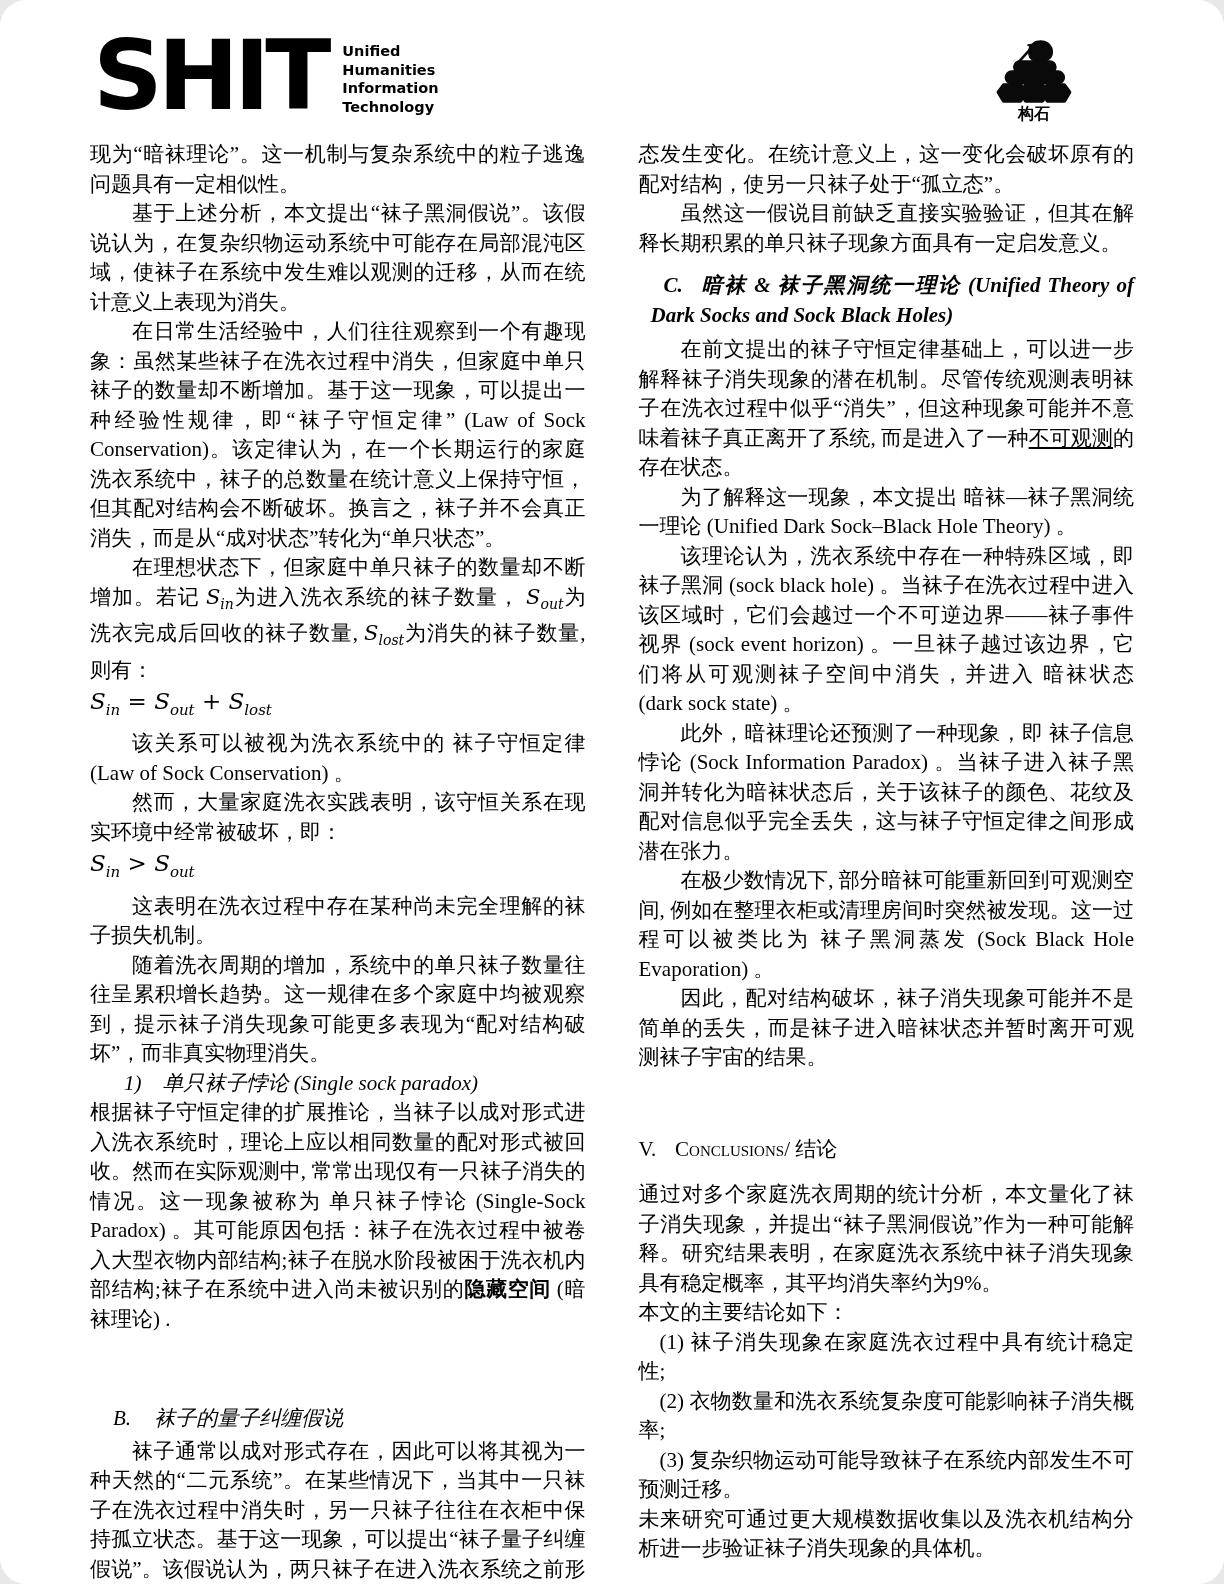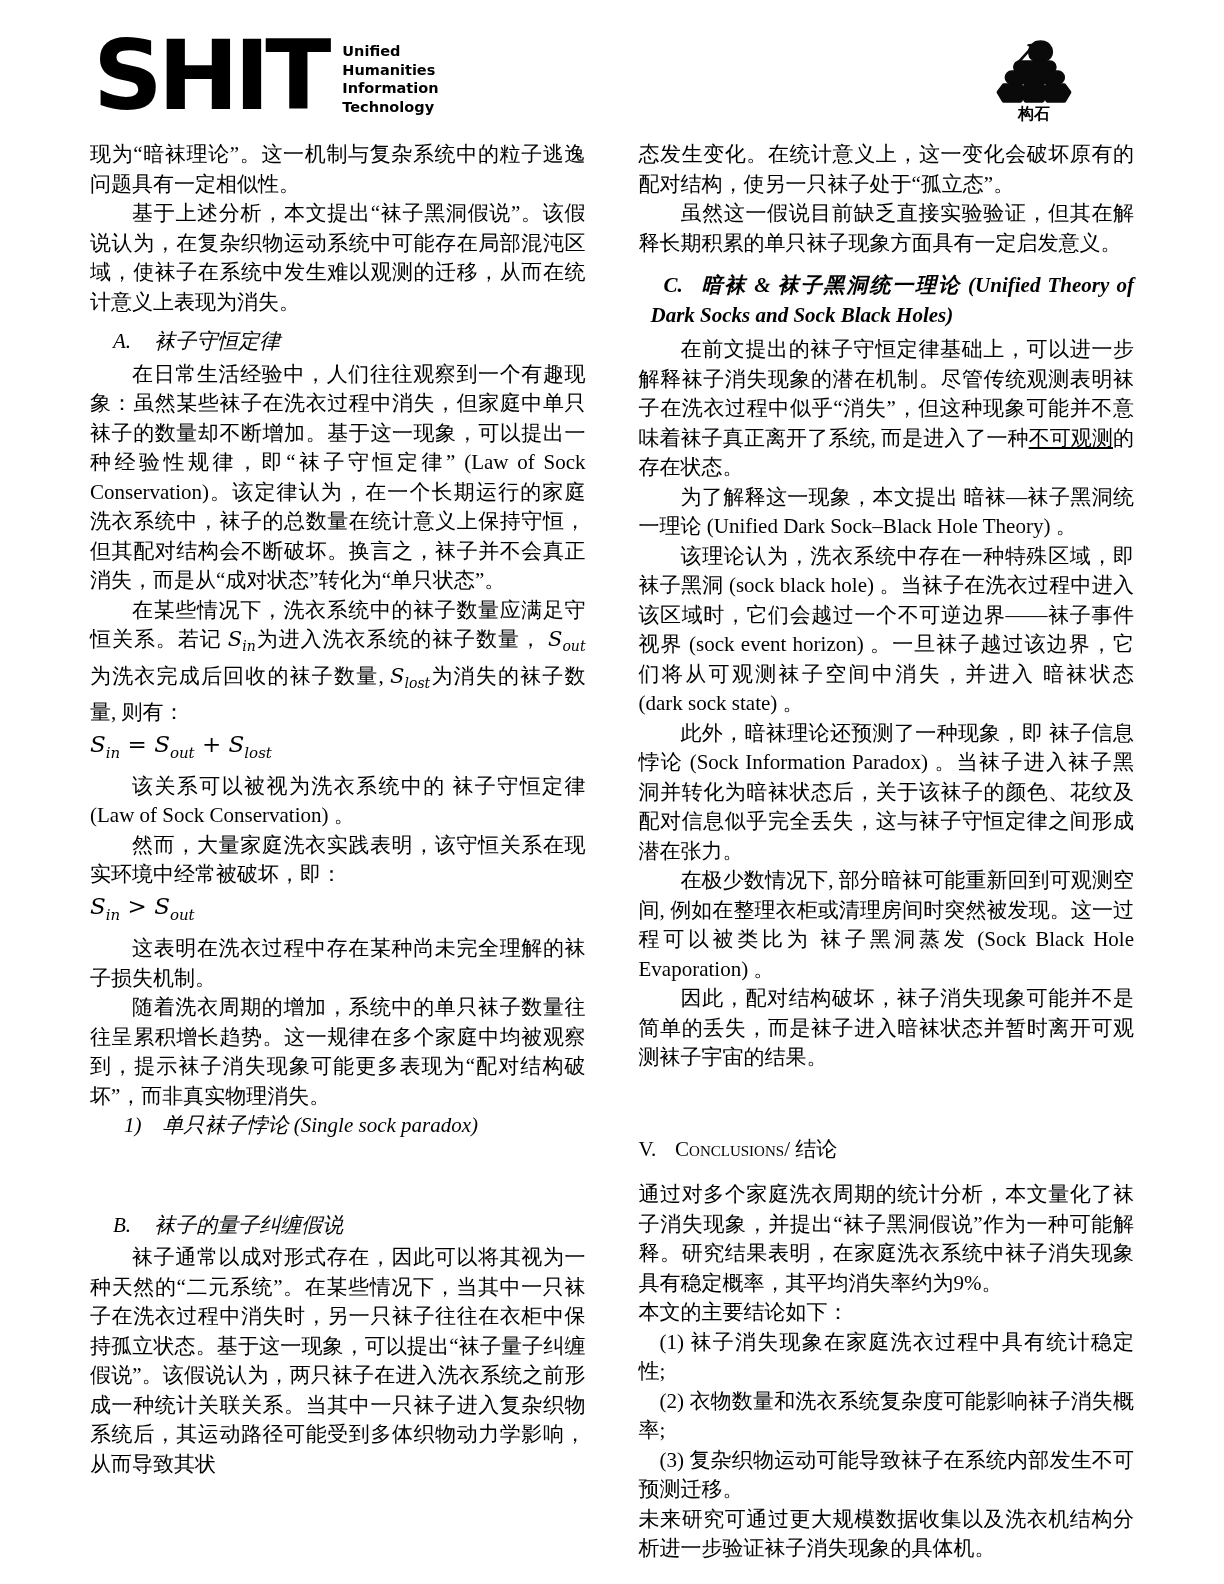--- a/index.html
+++ b/index.html
@@ -1,20 +1,20 @@
 <!DOCTYPE html>
 <html><head>
 <meta charset="utf-8">
 <style>
   html,body{margin:0;padding:0;background:#e8e8e8;}
   .page{
     width:1224px;height:1584px;background:#ffffff;margin:0 auto;
     position:relative;overflow:hidden;color:#000;
     font-family:"Liberation Serif","DejaVu Serif",serif;
-    font-size:21px;line-height:29.5px;
+    font-size:21px;line-height:29.5px;border-radius:26px;
   }
   
   .header{position:absolute;top:34px;left:0;width:1224px;height:96px;}
   .brand{position:absolute;left:93px;top:0;display:flex;align-items:flex-start;}
   .brand-word{
     font-family:"DejaVu Sans","Liberation Sans",sans-serif;
     font-weight:900;font-size:97px;line-height:84px;letter-spacing:-5px;
   }
   .brand-sub{
     margin-left:16px;margin-top:8px;
@@ -102,38 +102,38 @@
       <div class="cairn-label">构石</div>
     </div>
   </div>
 
   <div class="columns">
 
     <div class="col">
       <p>现为“暗袜理论”。这一机制与复杂系统中的粒子逃逸问题具有一定相似性。</p>
       <p class="ind">基于上述分析，本文提出“袜子黑洞假说”。该假说认为，在复杂织物运动系统中可能存在局部混沌区域，使袜子在系统中发生难以观测的迁移，从而在统计意义上表现为消失。</p>
 
-      <p class="h-ab"><span class="lbl">A.</span><span>袜子守恒定律</span></p>
 
       <p class="ind">在日常生活经验中，人们往往观察到一个有趣现象：虽然某些袜子在洗衣过程中消失，但家庭中单只袜子的数量却不断增加。基于这一现象，可以提出一种经验性规律，即“袜子守恒定律” (Law of Sock Conservation)。该定律认为，在一个长期运行的家庭洗衣系统中，袜子的总数量在统计意义上保持守恒，但其配对结构会不断破坏。换言之，袜子并不会真正消失，而是从“成对状态”转化为“单只状态”。</p>
 
-      <p class="ind"><span>在某些情况下，洗衣系统中的袜子数量应满足守恒关系。若记 </span><span class="math"><span>S</span><sub>in</sub></span><span>为进入洗衣系统的袜子数量， </span><span class="math"><span>S</span><sub>out</sub></span><span>为洗衣完成后回收的袜子数量, </span><span class="math"><span>S</span><sub>lost</sub></span><span>为消失的袜子数量, 则有：</span></p>
+      <p class="ind"><span>在理想状态下，但家庭中单只袜子的数量却不断增加。若记 </span><span class="math"><span>S</span><sub>in</sub></span><span>为进入洗衣系统的袜子数量， </span><span class="math"><span>S</span><sub>out</sub></span><span>为洗衣完成后回收的袜子数量, </span><span class="math"><span>S</span><sub>lost</sub></span><span>为消失的袜子数量, 则有：</span></p>
 
       <p class="formula"><span>S</span><sub>in</sub><span> = </span><span>S</span><sub>out</sub><span> + </span><span>S</span><sub>lost</sub></p>
 
       <p class="ind">该关系可以被视为洗衣系统中的 袜子守恒定律 (Law of Sock Conservation) 。</p>
       <p class="ind">然而，大量家庭洗衣实践表明，该守恒关系在现实环境中经常被破坏，即：</p>
 
       <p class="formula"><span>S</span><sub>in</sub><span> &gt; </span><span>S</span><sub>out</sub></p>
 
       <p class="ind">这表明在洗衣过程中存在某种尚未完全理解的袜子损失机制。</p>
       <p class="ind">随着洗衣周期的增加，系统中的单只袜子数量往往呈累积增长趋势。这一规律在多个家庭中均被观察到，提示袜子消失现象可能更多表现为“配对结构破坏”，而非真实物理消失。</p>
 
       <p class="h-sub"><span class="lbl">1)</span><span>单只袜子悖论 (Single sock paradox)</span></p>
 
+      <p><span>根据袜子守恒定律的扩展推论，当袜子以成对形式进入洗衣系统时，理论上应以相同数量的配对形式被回收。然而在实际观测中, 常常出现仅有一只袜子消失的情况。这一现象被称为 单只袜子悖论 (Single-Sock Paradox) 。其可能原因包括：袜子在洗衣过程中被卷入大型衣物内部结构;袜子在脱水阶段被困于洗衣机内部结构;袜子在系统中进入尚未被识别的</span><span class="b">隐藏空间</span><span> (暗袜理论) .</span></p>
 
       <p class="h-ab gap-b"><span class="lbl">B.</span><span>袜子的量子纠缠假说</span></p>
 
       <p class="ind">袜子通常以成对形式存在，因此可以将其视为一种天然的“二元系统”。在某些情况下，当其中一只袜子在洗衣过程中消失时，另一只袜子往往在衣柜中保持孤立状态。基于这一现象，可以提出“袜子量子纠缠假说”。该假说认为，两只袜子在进入洗衣系统之前形成一种统计关联关系。当其中一只袜子进入复杂织物系统后，其运动路径可能受到多体织物动力学影响，从而导致其状</p>
     </div>
 
     <div class="col">
       <p>态发生变化。在统计意义上，这一变化会破坏原有的配对结构，使另一只袜子处于“孤立态”。</p>
       <p class="ind">虽然这一假说目前缺乏直接实验验证，但其在解释长期积累的单只袜子现象方面具有一定启发意义。</p>
 

